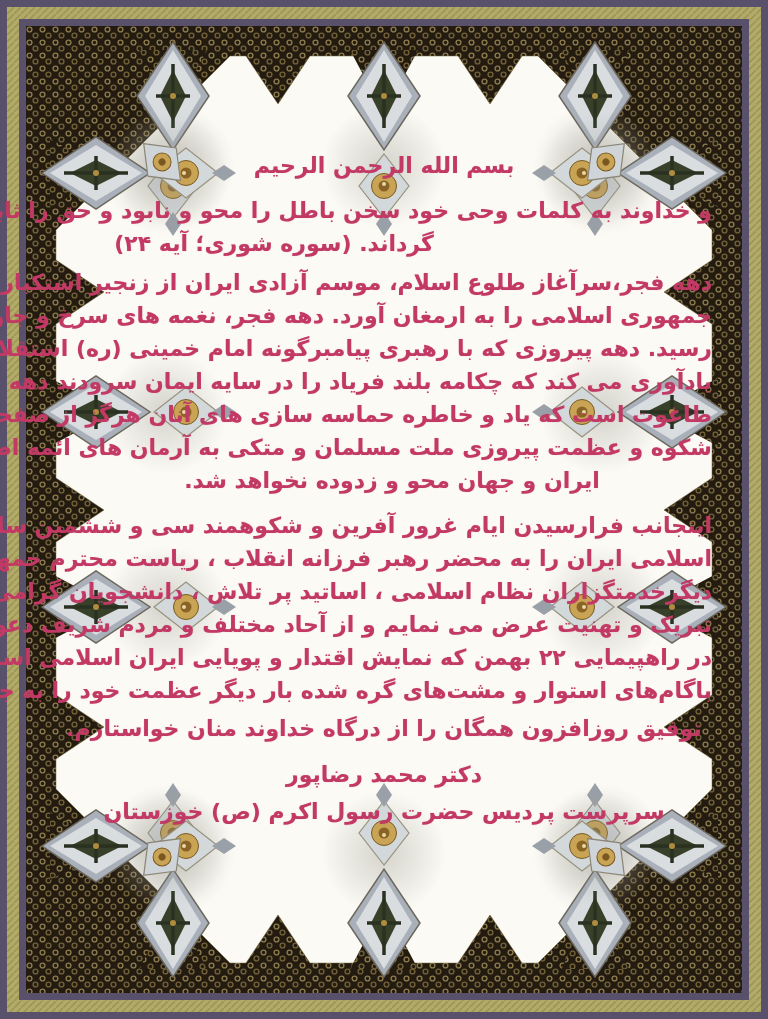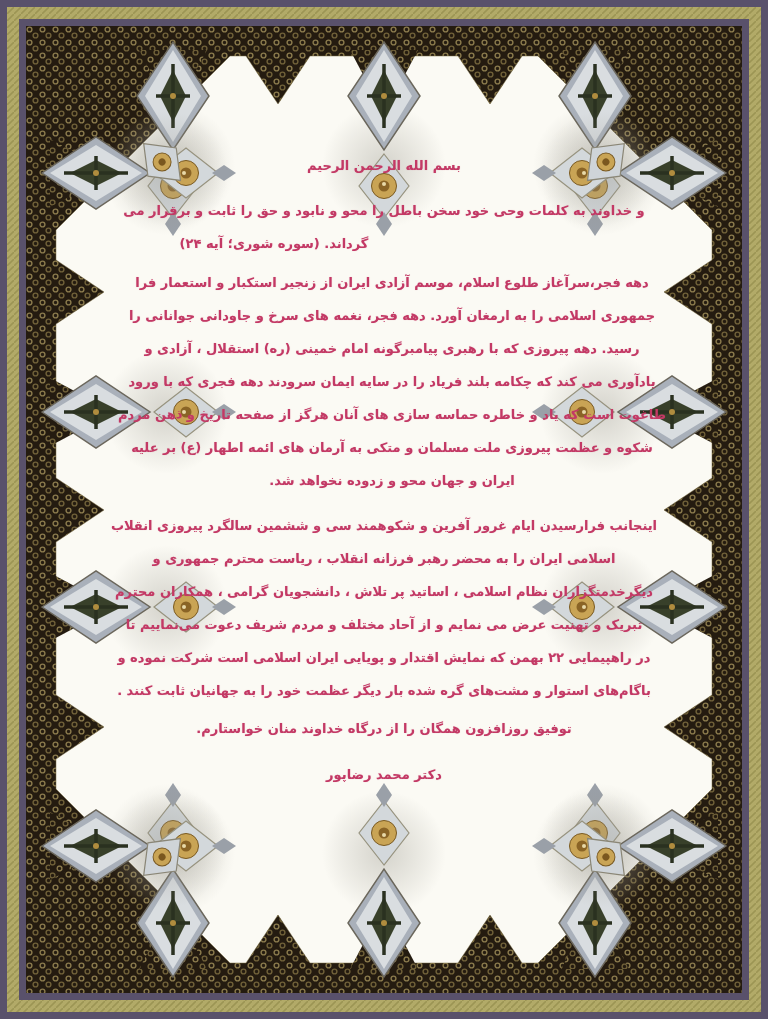--- a/index.html
+++ b/index.html
@@ -13,21 +13,21 @@
   .frame { position:absolute; inset:0; display:block; }
   .text-layer {
     position:absolute;
     left:56px; right:56px; top:149px;
     direction:rtl;
   }
   .line {
     white-space:nowrap;
     text-align:center;
     height:33px; line-height:33px;
-    font-size:13px; font-weight:bold;
+    font-size:22px; font-weight:bold;
     color:var(--text, #c33965);
     text-shadow:0 0 1px rgba(195,57,101,.35);
   }
   .shift-left { transform:translateX(-110px); }
   .block-verse   { margin-top:12px; }
   .block-fajr    { margin-top:6px;padding-left:16px; }
   .block-greet   { margin-top:12px; }
   .block-closing { margin-top:5px; }
   .block-name    { margin-top:13px; }
   .block-title   { margin-top:4px; }
@@ -153,15 +153,18 @@
     </div>
 
     <div class="block-closing">
       <div class="line">توفیق روزافزون همگان را از درگاه خداوند منان خواستارم.</div>
     </div>
 
     <div class="block-name">
       <div class="line">دکتر محمد رضاپور</div>
     </div>
 
+    <div class="block-title">
+      <div class="line">سرپرست پردیس حضرت رسول اکرم (ص) خوزستان</div>
+    </div>
 
   </div>
 </div>
 
 </body></html>

